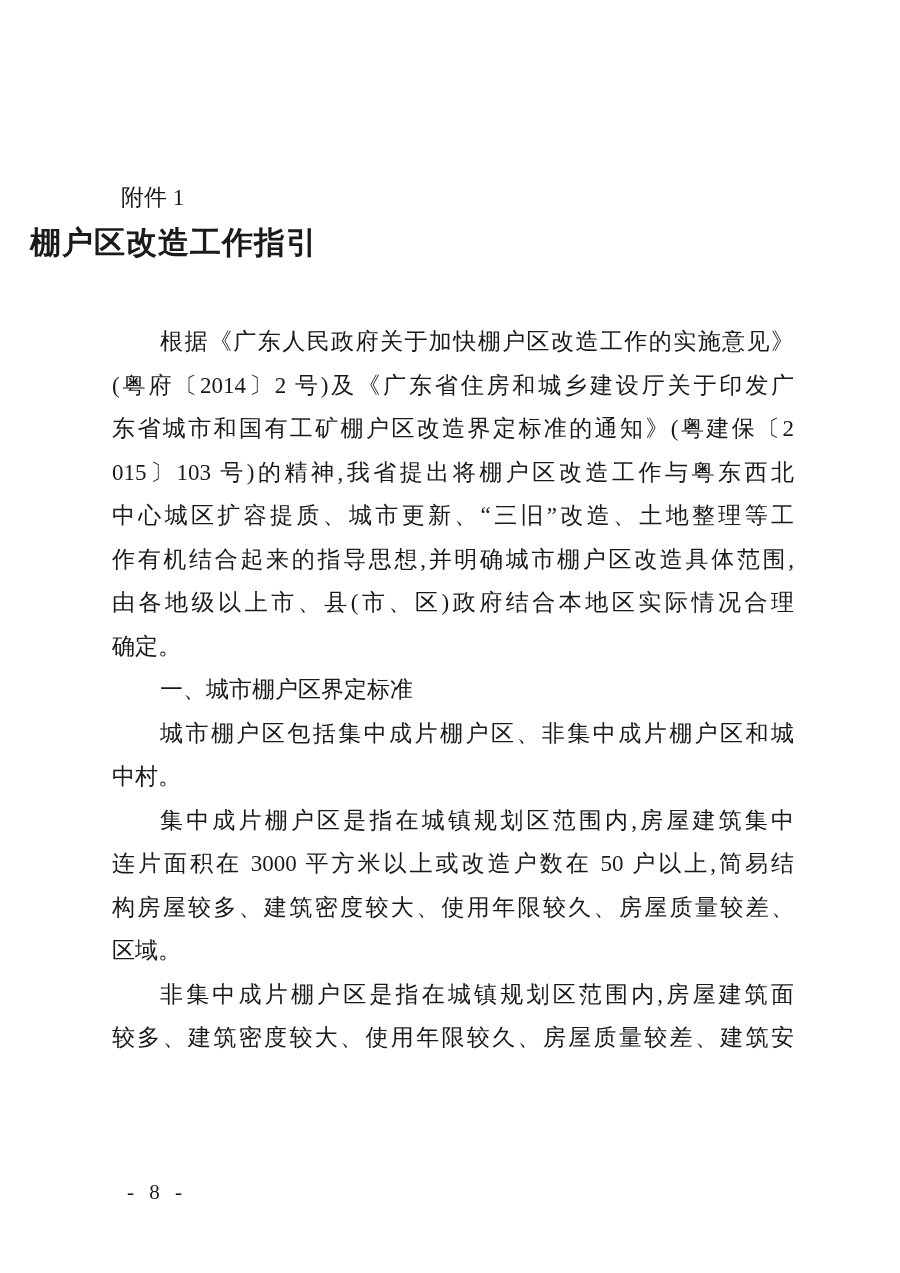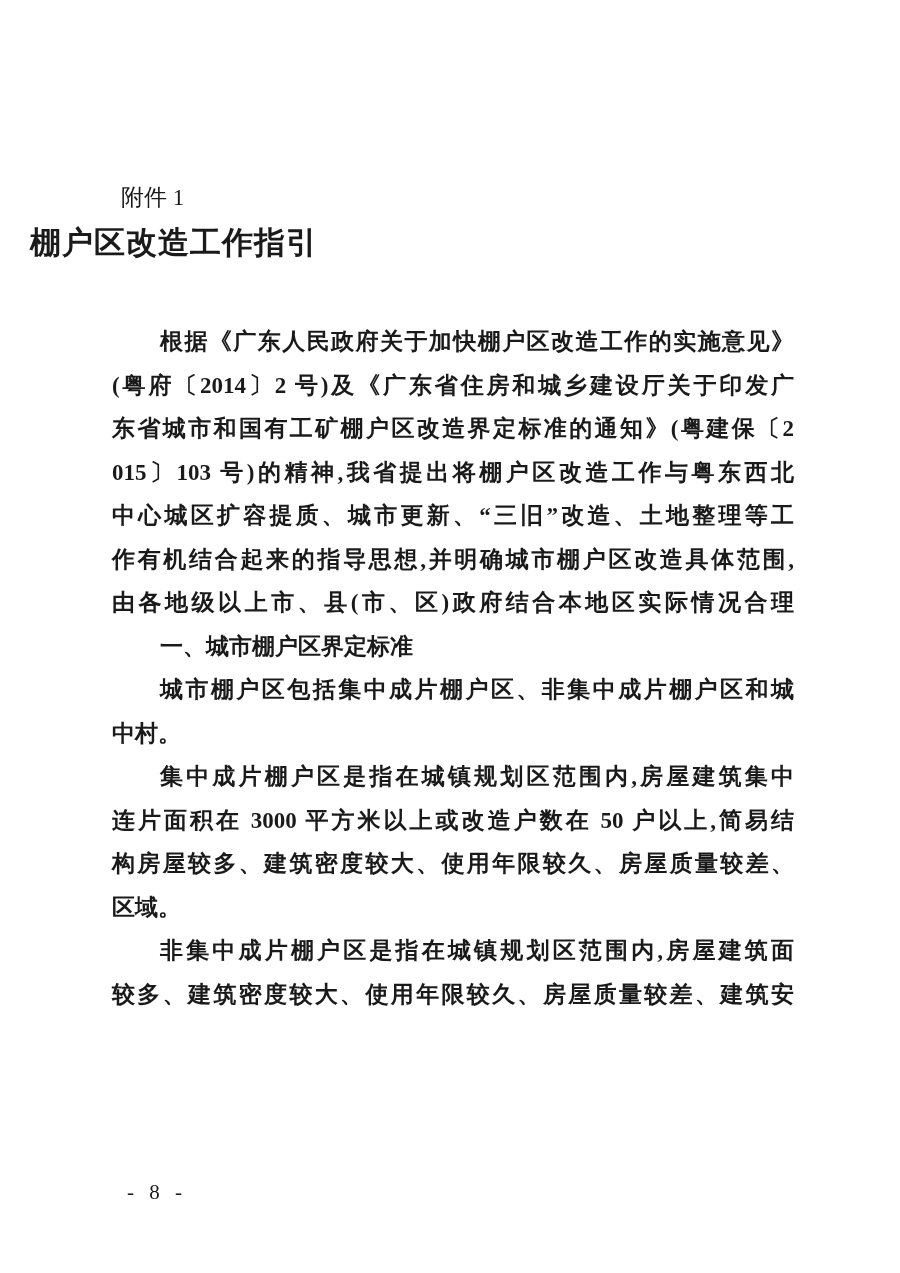--- a/index.html
+++ b/index.html
@@ -36,21 +36,20 @@
     line-height: 44px;
     font-weight: bold;
     letter-spacing: 1px;
     white-space: nowrap;
   }
   .body-text {
     position: absolute;
     left: 112px;
     top: 320px;
     width: 682px;
-    font-weight: bold;
   }
   .ln {
     height: 43.5px;
     line-height: 43.5px;
     font-size: 23px;
     text-align: justify;
     text-align-last: justify;
     white-space: nowrap;
   }
   .ln.short {
@@ -81,20 +80,21 @@
   <h1 class="doc-title" style="margin:0;">棚户区改造工作指引</h1>
 
   <div class="body-text">
     <div class="ln indent">根据《广东人民政府关于加快棚户区改造工作的实施意见》</div>
     <div class="ln">(粤府〔2014〕2 号)及《广东省住房和城乡建设厅关于印发广</div>
     <div class="ln">东省城市和国有工矿棚户区改造界定标准的通知》(粤建保〔2</div>
     <div class="ln">015〕103 号)的精神,我省提出将棚户区改造工作与粤东西北</div>
     <div class="ln">中心城区扩容提质、城市更新、“三旧”改造、土地整理等工</div>
     <div class="ln">作有机结合起来的指导思想,并明确城市棚户区改造具体范围,</div>
     <div class="ln">由各地级以上市、县(市、区)政府结合本地区实际情况合理</div>
+    <div class="ln short">确定。</div>
     <div class="ln short indent">一、城市棚户区界定标准</div>
     <div class="ln indent">城市棚户区包括集中成片棚户区、非集中成片棚户区和城</div>
     <div class="ln short">中村。</div>
     <div class="ln indent">集中成片棚户区是指在城镇规划区范围内,房屋建筑集中</div>
     <div class="ln">连片面积在 3000 平方米以上或改造户数在 50 户以上,简易结</div>
     <div class="ln">构房屋较多、建筑密度较大、使用年限较久、房屋质量较差、</div>
     <div class="ln short">区域。</div>
     <div class="ln indent">非集中成片棚户区是指在城镇规划区范围内,房屋建筑面</div>
     <div class="ln">较多、建筑密度较大、使用年限较久、房屋质量较差、建筑安</div>
   </div>

